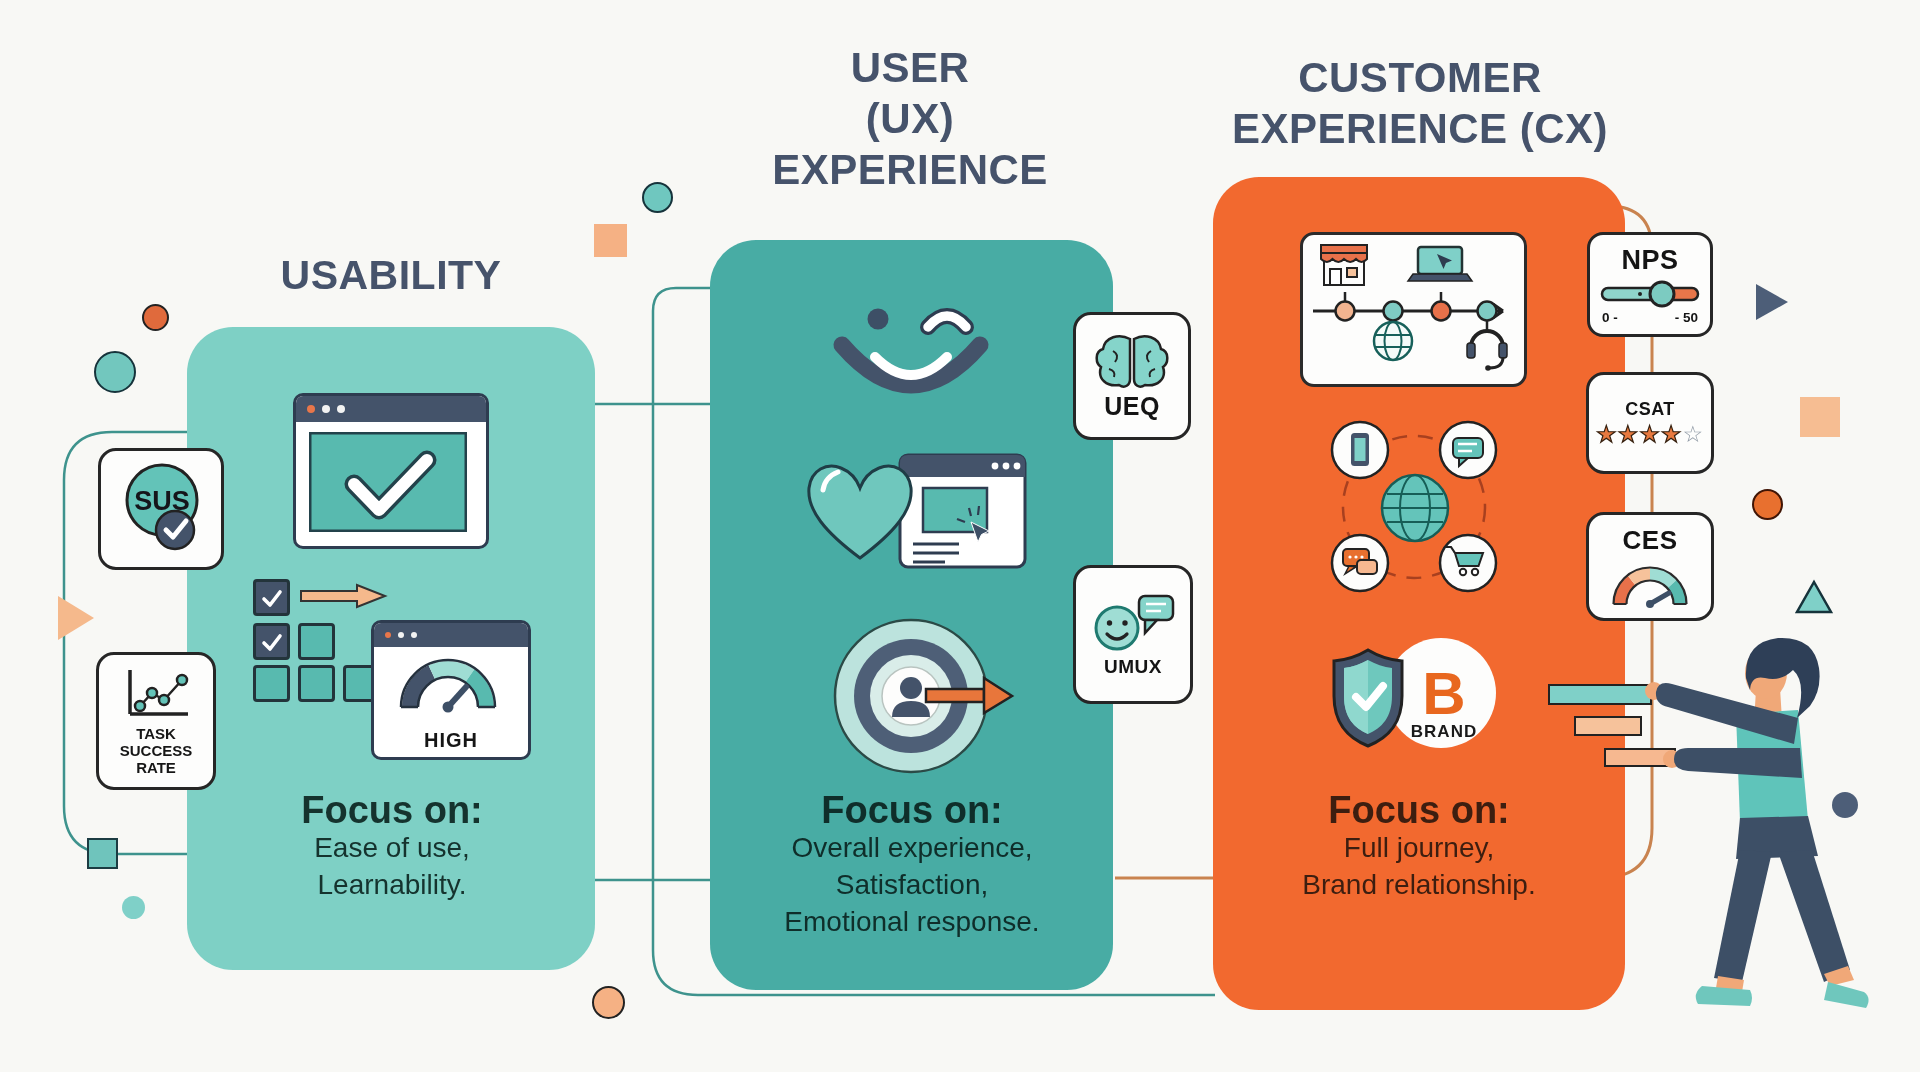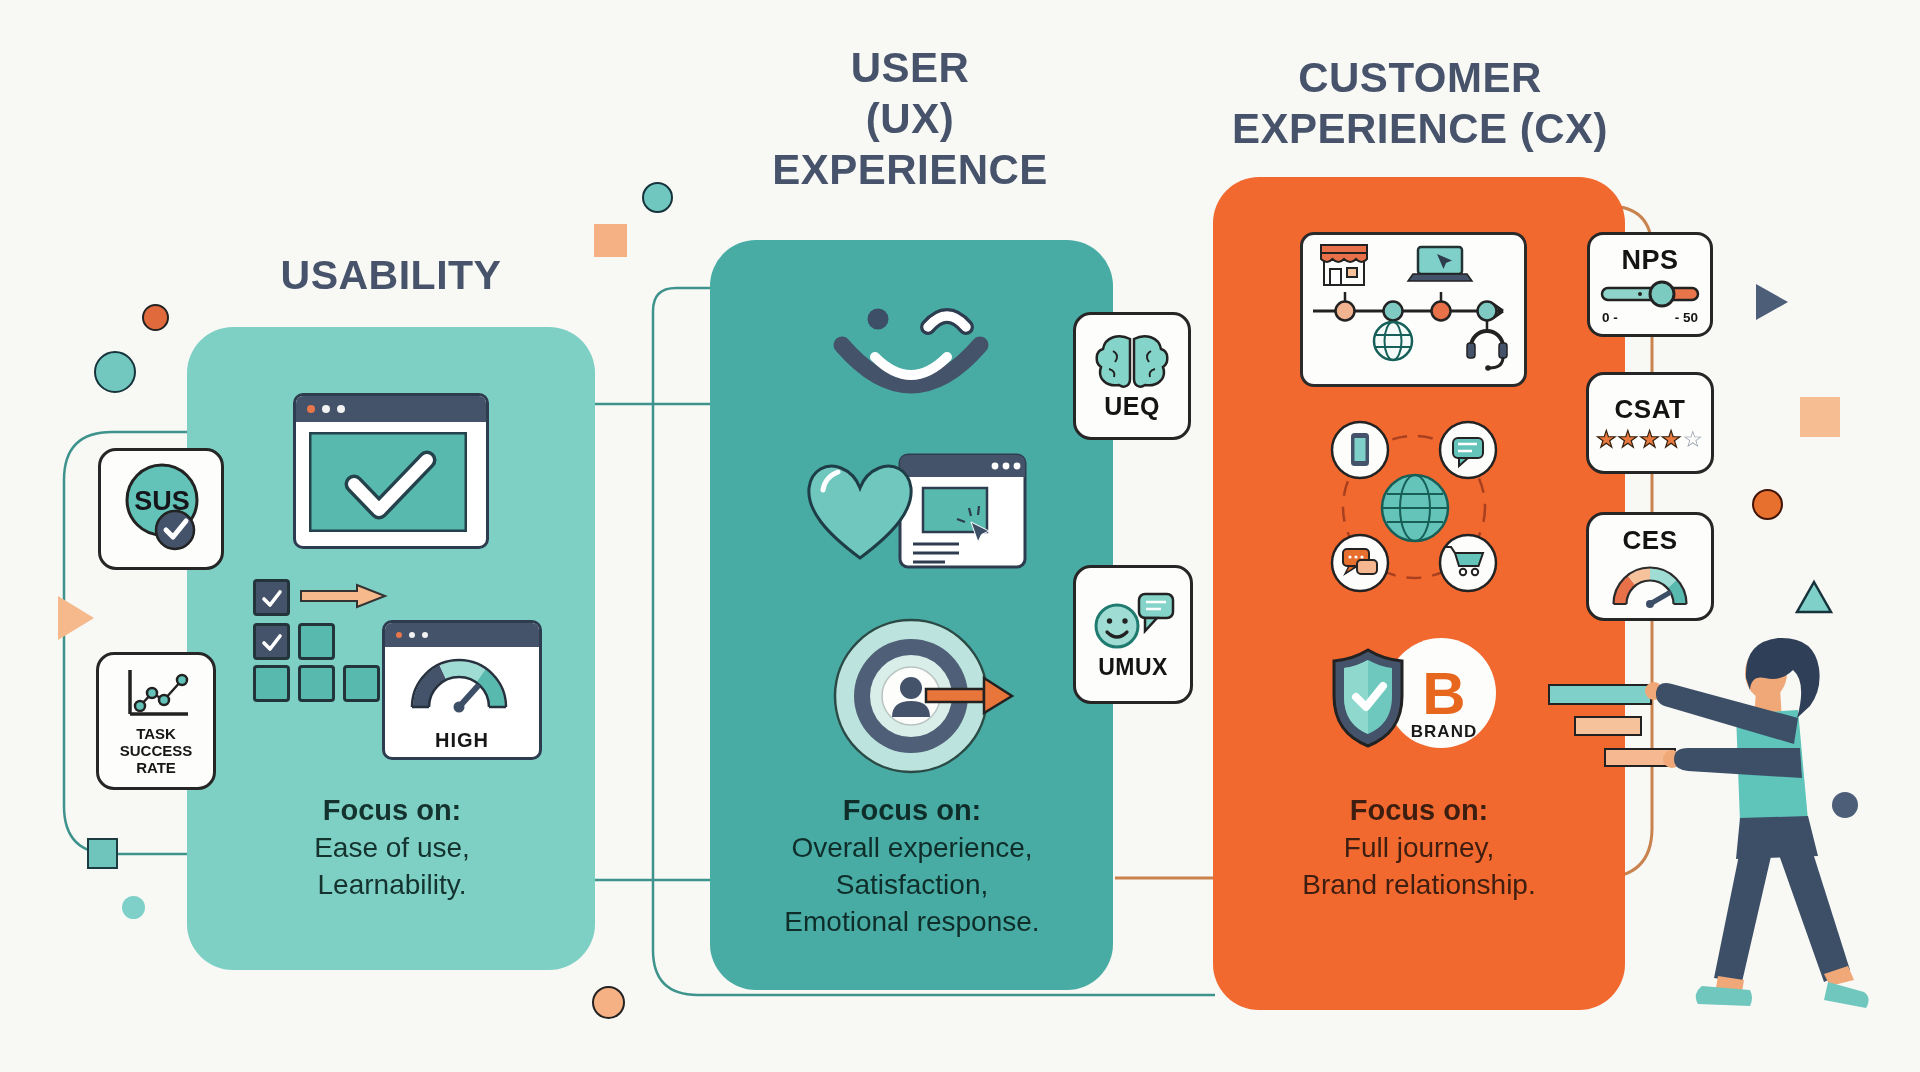--- a/index.html
+++ b/index.html
@@ -4,21 +4,21 @@
 <style>
   html,body{margin:0;padding:0;background:#F8F8F5;font-family:"Liberation Sans",sans-serif;}
   .stage{position:relative;width:1920px;height:1072px;overflow:hidden;background:#F8F8F5;}
   .i{position:absolute;}
   .card{position:absolute;border-radius:46px;}
   .title{position:absolute;font-weight:800;color:#46536B;text-align:center;letter-spacing:.5px;}
   .badge{position:absolute;background:#FDFDFC;border:3px solid #262626;border-radius:18px;
          display:flex;flex-direction:column;align-items:center;justify-content:center;gap:3px;z-index:5;}
   .badge-label{font-weight:800;color:#141414;letter-spacing:.5px;}
   .focus{position:absolute;text-align:center;font-size:28px;line-height:37px;z-index:4;}
-  .focus .fh{font-weight:800;font-size:29px;}
+  .focus .fh{font-weight:800;font-size:38px;}
   .win{position:absolute;background:#fff;border:3px solid #2E3C50;border-radius:10px;overflow:hidden;z-index:4;}
   .winbar{height:26px;background:#44536A;display:flex;align-items:center;gap:7px;padding:0 11px;}
   .dot{width:8px;height:8px;border-radius:50%;}
   .sq{position:absolute;width:37px;height:37px;border:3px solid #23343B;border-radius:4px;z-index:4;
       display:flex;align-items:center;justify-content:center;box-sizing:border-box;}
   .sq.dark{background:#44536A;}
   .sq.teal{background:#58BAAF;}
   .deco{position:absolute;z-index:2;}
   .star-f{color:#E8793F;-webkit-text-stroke:1.2px #35200F;}
   .star-e{color:#8E98A4;}
@@ -122,21 +122,21 @@
   <div class="sq dark" style="left:253px;top:623px;">
     <svg width="24" height="22" viewBox="0 0 24 22">
         <polyline points="4,12 10,18 20,5" fill="none" stroke="#fff" stroke-width="3.6" stroke-linecap="round" stroke-linejoin="round"></polyline>
       </svg>
   </div>
   <div class="sq teal" style="left:298px;top:623px;"></div>
   <div class="sq teal" style="left:253px;top:665px;"></div>
   <div class="sq teal" style="left:298px;top:665px;"></div>
   <div class="sq teal" style="left:343px;top:665px;"></div>
 
-  <div class="win" style="left:382px;top:620px;width:154px;height:134px;">
+  <div class="win" style="left:371px;top:620px;width:154px;height:134px;">
     <div class="winbar" style="height:24px;">
       <span class="dot" style="background:#E8764A;width:6px;height:6px;"></span>
       <span class="dot" style="background:#F2F2F2;width:6px;height:6px;"></span>
       <span class="dot" style="background:#F2F2F2;width:6px;height:6px;"></span>
     </div>
     <svg style="position:absolute;left:0;top:28px;" width="148" height="64" viewBox="0 0 148 64">
       <path d="M36 56 A38 38 0 0 1 57.9 21.6" fill="none" stroke="#44536A" stroke-width="16"></path>
       <path d="M57.9 21.6 A38 38 0 0 1 95.8 24.9" fill="none" stroke="#9FDDD4" stroke-width="16"></path>
       <path d="M95.8 24.9 A38 38 0 0 1 112 56" fill="none" stroke="#58BAAF" stroke-width="16"></path>
       <path d="M27 56 A47 47 0 0 1 121 56 M44 56 A30 30 0 0 1 104 56 M27 56 H44 M104 56 H121" fill="none" stroke="#25313E" stroke-width="2.5"></path>
@@ -205,21 +205,21 @@
   <div class="badge" style="left:1073px;top:565px;width:114px;height:133px;">
     <svg width="92" height="62" viewBox="0 0 92 62">
       <circle cx="30" cy="37" r="21" fill="#9FDDD4" stroke="#1F7A70" stroke-width="3"></circle>
       <circle cx="22.5" cy="32" r="2.7" fill="#222"></circle>
         <circle cx="38" cy="32" r="2.7" fill="#222"></circle>
       <path d="M20 43 Q30 53 40 43" fill="none" stroke="#222" stroke-width="3.2" stroke-linecap="round"></path>
       <rect x="52" y="5" width="34" height="24" rx="6" fill="#85D4CA" stroke="#222" stroke-width="2.5"></rect>
       <path d="M58 29 L58 42 L70 29 Z" fill="#85D4CA" stroke="#222" stroke-width="2.5"></path>
       <path d="M59 13 H79 M59 20 H74" stroke="#fff" stroke-width="2.6"></path>
     </svg>
-    <div class="badge-label" style="font-size:23px;">UMUX</div>
+    <div class="badge-label" style="font-size:19px;">UMUX</div>
   </div>
 
   <div class="i z4" style="left:1300px;top:232px;width:227px;height:155px;background:#FDFDFC;border:3px solid #2B2B2B;border-radius:14px;box-sizing:border-box;">
     <svg width="221" height="149" viewBox="0 0 221 149">
       <path d="M10 76 H200 M200 76 l-10 -7 M200 76 l-10 7" fill="none" stroke="#222" stroke-width="3"></path>
       <path d="M42 57 V67 M138 57 V67 M90 85 V95 M184 85 V98" stroke="#222" stroke-width="2.5"></path>
       <circle cx="42" cy="76" r="9.5" fill="#F2B490" stroke="#222" stroke-width="2.5"></circle>
       <circle cx="90" cy="76" r="9.5" fill="#7FCBC4" stroke="#222" stroke-width="2.5"></circle>
       <circle cx="138" cy="76" r="9.5" fill="#E8714A" stroke="#222" stroke-width="2.5"></circle>
       <circle cx="184" cy="76" r="9.5" fill="#7FCBC4" stroke="#222" stroke-width="2.5"></circle>
@@ -313,21 +313,21 @@
       <circle cx="42" cy="17" r="2" fill="#222"></circle>
       <circle cx="64" cy="17" r="12" fill="#7CCBC1" stroke="#222" stroke-width="3"></circle>
     </svg>
     <div style="display:flex;justify-content:space-between;width:96px;font-weight:800;font-size:13.5px;color:#141414;">
       <span>0 -</span>
       <span>- 50</span>
     </div>
   </div>
 
   <div class="badge" style="left:1586px;top:372px;width:122px;height:96px;gap:0;">
-    <div class="badge-label" style="font-size:26px;">CSAT</div>
+    <div class="badge-label" style="font-size:18px;">CSAT</div>
     <div style="font-size:23px;letter-spacing:1px;line-height:28px;">
       <span class="star-f">★★★★</span><span class="star-e">☆</span>
     </div>
   </div>
 
   <div class="badge" style="left:1586px;top:512px;width:122px;height:103px;gap:0;">
     <div class="badge-label" style="font-size:26px;">CES</div>
     <svg width="92" height="53" viewBox="0 0 92 53">
       <path d="M16 48 A30 30 0 0 1 27.5 24.4" fill="none" stroke="#E8714A" stroke-width="13"></path>
       <path d="M27.5 24.4 A30 30 0 0 1 46 18" fill="none" stroke="#F6C29B" stroke-width="13"></path>

